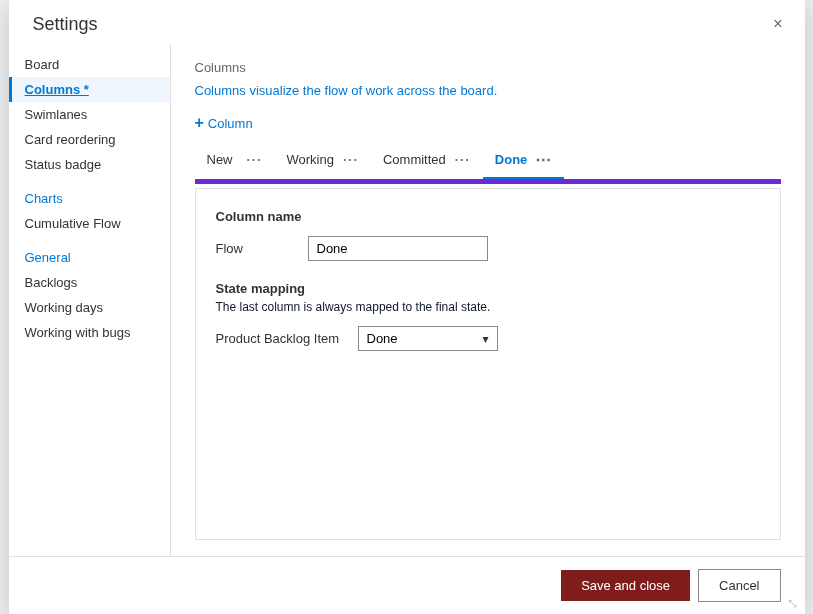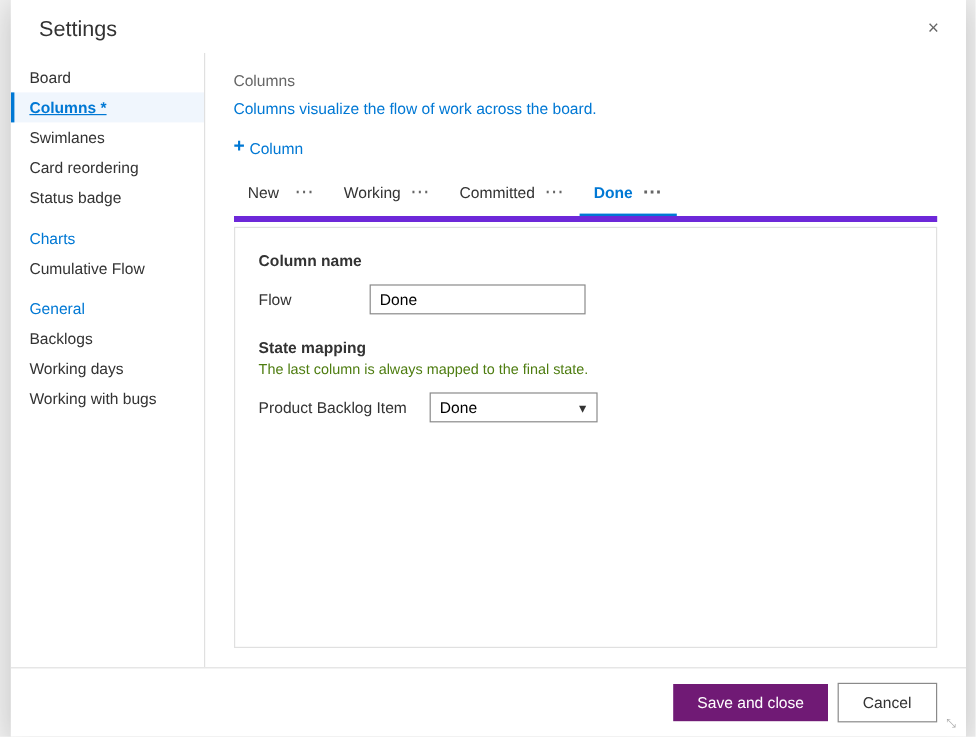--- a/index.html
+++ b/index.html
@@ -172,21 +172,21 @@
       margin-top: 16px;
     }
     .state-mapping-title {
       font-size: 13px;
       font-weight: 600;
       color: #333;
       margin-bottom: 4px;
     }
     .state-mapping-info {
       font-size: 12px;
-      color: #4d7c0f;
+      color: #0f172a;
       margin-bottom: 12px;
     }
     .state-row {
       display: flex;
       align-items: center;
       gap: 12px;
     }
     .state-label {
       font-size: 13px;
       color: #333;
@@ -207,21 +207,21 @@
     .chevron-icon { color: #333; font-size: 12px; }
     .dialog-footer {
       display: flex;
       justify-content: flex-end;
       align-items: center;
       padding: 12px 24px;
       border-top: 1px solid #e0e0e0;
       gap: 8px;
     }
     .btn-primary {
-      background: #701a75;
+      background: #7f1d1d;
       color: #fff;
       border: none;
       padding: 8px 20px;
       font-size: 13px;
       cursor: pointer;
     }
     .btn-secondary {
       background: #fff;
       color: #333;
       border: 1px solid #8a8a8a;

